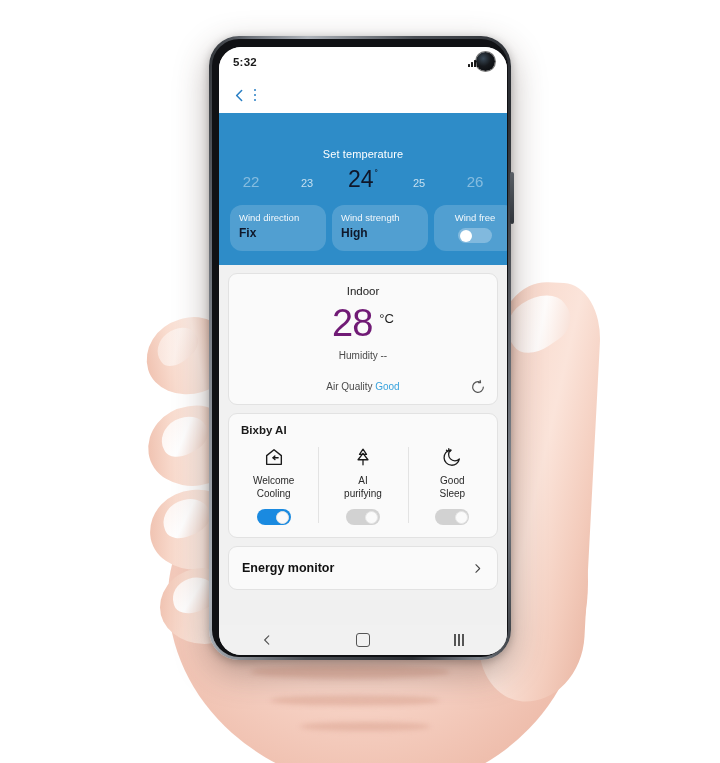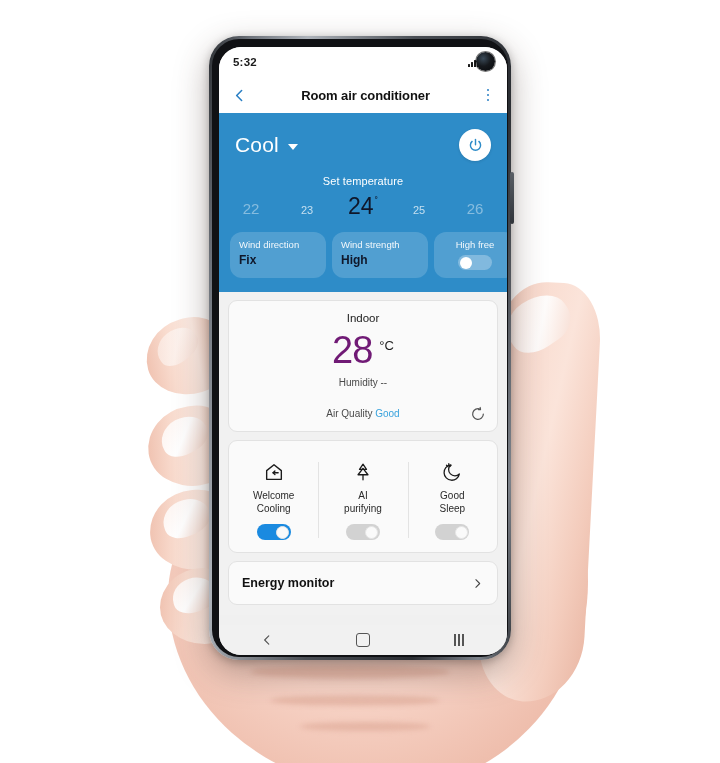--- a/index.html
+++ b/index.html
@@ -110,21 +110,21 @@
   .mode-caret{
     width:0;height:0;border-left:5.5px solid transparent;border-right:5.5px solid transparent;
     border-top:6.5px solid #ffffff;margin-left:9px;margin-top:4px;
   }
   .power-btn{
     margin-left:auto;width:32px;height:32px;border-radius:50%;background:#ffffff;
     display:flex;align-items:center;justify-content:center;
     box-shadow:0 1px 3px rgba(0,0,0,.12);
   }
   .set-temp-label{
-    text-align:center;color:#ffffff;font-size:11px;margin-top:8px;letter-spacing:.1px;
+    text-align:center;color:#ffffff;font-size:11px;margin-top:25px;letter-spacing:.1px;
   }
   .temp-row{
     display:flex;align-items:baseline;justify-content:center;gap:12px;margin-top:6px;padding:0 10px;
   }
   .temp-item{flex:1;text-align:center;color:rgba(255,255,255,.42);font-size:15px;}
   .temp-item.near{color:rgba(255,255,255,.72);font-size:11px;}
   .temp-item.sel{color:#0f172a;font-size:23px;position:relative;font-weight:400;}
   .temp-item.sel .deg{font-size:10px;vertical-align:super;margin-left:1px;}
 
   .chips{display:flex;gap:6px;padding:0 11px;margin-top:12px;overflow:hidden;}
@@ -239,39 +239,28 @@
             </div>
           <div class="batt"></div>
         </div>
         <div class="camera-hole"></div>
       </div>
 
       <div class="appbar">
         <svg class="back-ico" viewBox="0 0 24 24" fill="none" stroke="#2a7fc4" stroke-width="2.2" stroke-linecap="round" stroke-linejoin="round">
             <polyline points="15,5 8,12 15,19"></polyline>
           </svg>
-        <div class="appbar-title">Room air conditioner</div>
         <div class="kebab">
             <span></span>
             <span></span>
             <span></span>
           </div>
       </div>
 
       <div class="hero">
-        <div class="hero-top">
-          <div class="mode-name">Cool</div>
-          <div class="mode-caret"></div>
-          <div class="power-btn">
-            <svg width="17" height="17" viewBox="0 0 24 24" fill="none" stroke="#2e8cc8" stroke-width="2" stroke-linecap="round">
-              <path d="M12 3.5 L12 11"></path>
-                <path d="M7.2 6.2 A7.2 7.2 0 1 0 16.8 6.2"></path>
-            </svg>
-          </div>
-        </div>
 
         <div class="set-temp-label">Set temperature</div>
 
         <div class="temp-row">
           <div class="temp-item">22</div>
           <div class="temp-item near">23</div>
           <div class="temp-item sel"><span>24</span><span class="deg">˚</span></div>
           <div class="temp-item near">25</div>
           <div class="temp-item">26</div>
         </div>
@@ -279,21 +268,21 @@
         <div class="chips">
           <div class="chip">
             <div class="chip-label">Wind direction</div>
             <div class="chip-value">Fix</div>
           </div>
           <div class="chip">
             <div class="chip-label">Wind strength</div>
             <div class="chip-value">High</div>
           </div>
           <div class="chip wf">
-            <div class="chip-label">High free</div>
+            <div class="chip-label">Wind free</div>
             <div class="mini-toggle">
                 <div class="knob"></div>
               </div>
           </div>
 
         </div>
       </div>
 
       <div class="content">
 
@@ -305,20 +294,21 @@
           </div>
           <div class="indoor-sub">Humidity --</div>
           <div class="indoor-sub2"><span>Air Quality </span><span class="aq-good">Good</span></div>
           <svg class="refresh-ico" viewBox="0 0 24 24" fill="none" stroke="#555" stroke-width="1.8" stroke-linecap="round">
             <path d="M20 12 A8 8 0 1 1 15.4 4.8"></path>
               <polyline points="15.2,2.2 15.8,5.4 12.6,5.4" stroke-linejoin="round"></polyline>
           </svg>
         </div>
 
         <div class="card bixby-card">
+          <div class="bixby-title">Bixby AI</div>
           <div class="bixby-row">
 
             <div class="bixby-col">
               <div class="bixby-ico">
                 <svg width="22" height="22" viewBox="0 0 24 24" fill="none" stroke="#1b1b1b" stroke-width="1.5" stroke-linecap="round" stroke-linejoin="round">
                   <path d="M4 10.5 L12 4 L20 10.5 L20 20 L4 20 Z"></path>
                   <path d="M16.5 12.8 L11 12.8"></path>
                     <polyline points="13,10.8 11,12.8 13,14.8"></polyline>
                 </svg>
               </div>

